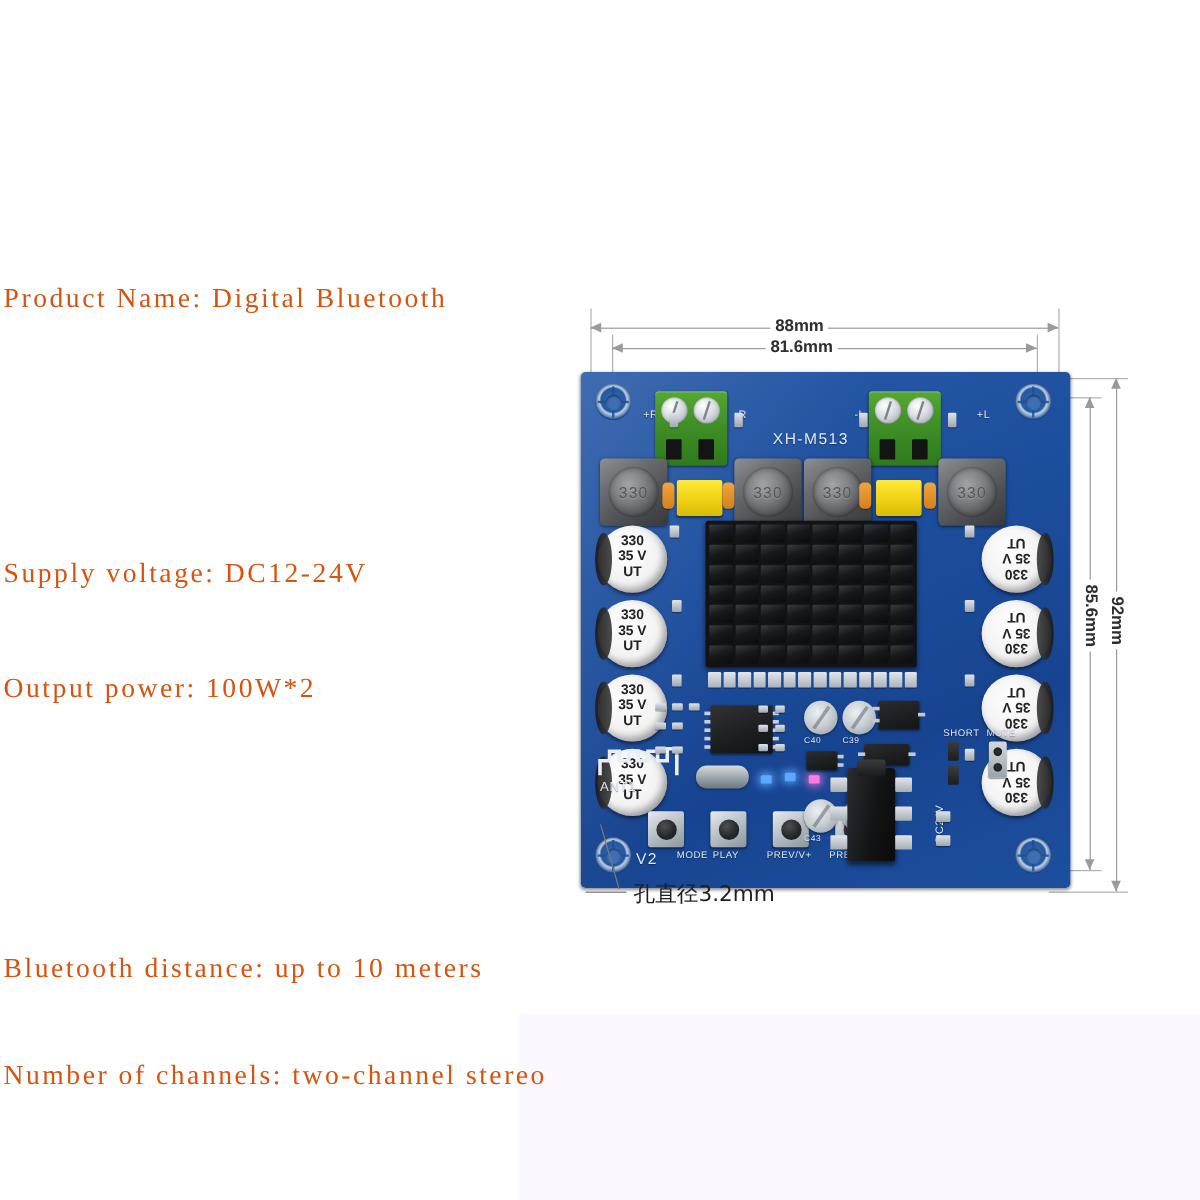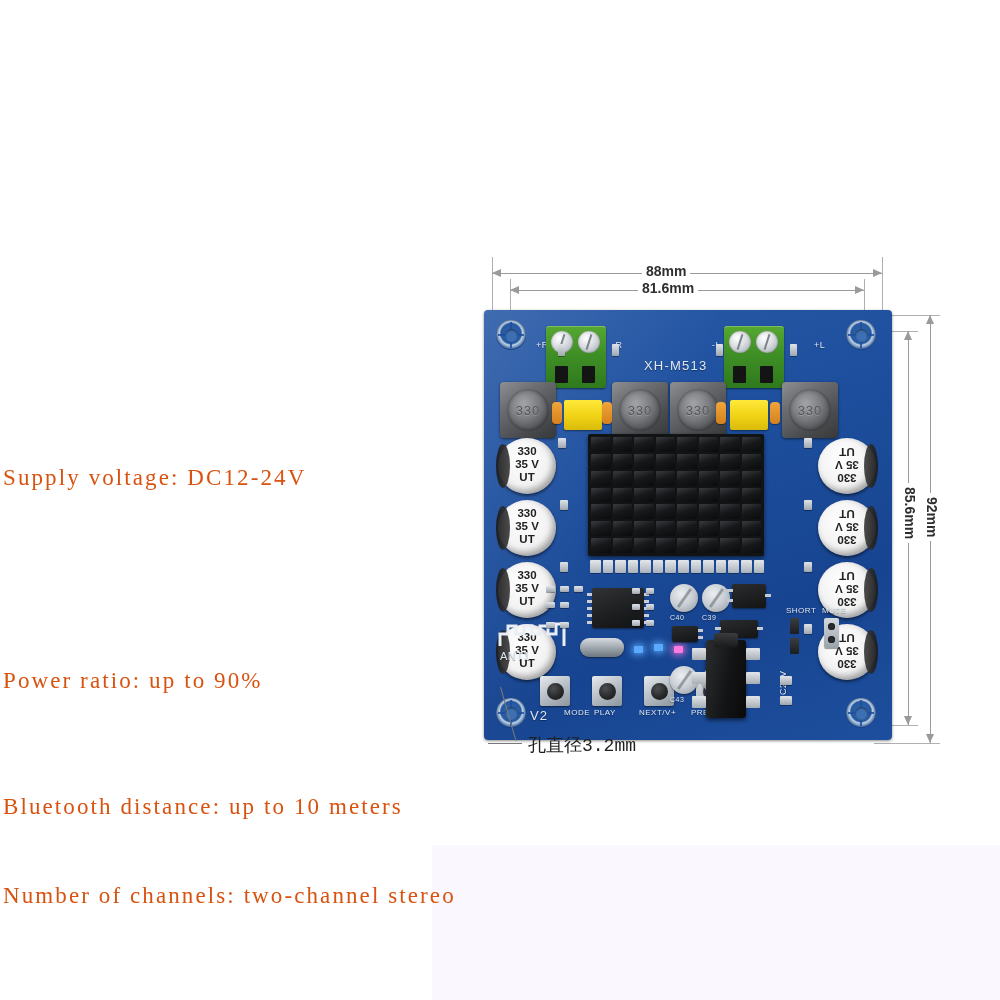--- a/index.html
+++ b/index.html
@@ -257,22 +257,23 @@
   }
 </style>
 </head>
 <body>
 
 <div id="stage">
 
   <div class="tint"></div>
 
 
+  <div class="spec" style="left:3px;top:237px;">Product Name: Digital Bluetooth</div>
   <div class="spec" style="left:3px;top:466px;">Supply voltage: DC12-24V</div>
-  <div class="spec" style="left:3px;top:669px;">Power ratio: up to 90%</div>
+  <div class="spec" style="left:3px;top:562px;">Output power: 100W*2</div>
   <div class="spec" style="left:3px;top:795px;">Bluetooth distance: up to 10 meters</div>
   <div class="spec" style="left:3px;top:884px;">Number of channels: two-channel stereo</div>
 
   <div class="board-wrap">
 
     <div class="dim-ext" style="left:22px;top:2px;height:68px;"></div>
     <div class="dim-ext" style="left:412px;top:2px;height:68px;"></div>
     <div class="dim-line dim-h" style="left:22px;top:18px;width:390px;"></div>
     <div class="arrow ar-l" style="left:22px;top:14px;"></div>
     <div class="arrow ar-r" style="left:403px;top:14px;"></div>
@@ -496,21 +497,21 @@
       <div class="led blue" style="left:170px;top:334px;"></div>
       <div class="led pink" style="left:190px;top:336px;"></div>
 
       <div class="btn" style="left:56px;top:366px;"></div>
       <div class="btn" style="left:108px;top:366px;"></div>
       <div class="btn" style="left:160px;top:366px;"></div>
       <div class="btn purple" style="left:212px;top:366px;"></div>
 
       <div class="silk" style="left:52px;top:398px;font-size:8px;padding-left:28px;">MODE</div>
       <div class="silk" style="left:110px;top:398px;font-size:8px;">PLAY</div>
-      <div class="silk" style="left:155px;top:398px;font-size:8px;">NEXT/V+</div>
+      <div class="silk" style="left:155px;top:398px;font-size:8px;">PREV/V+</div>
       <div class="silk" style="left:207px;top:398px;font-size:8px;">PREV/V-</div>
 
       <div class="scap" style="left:186px;top:274px;"></div>
       <div class="scap" style="left:218px;top:274px;"></div>
       <div class="silk" style="left:186px;top:304px;font-size:7px;">C40</div>
       <div class="silk" style="left:218px;top:304px;font-size:7px;">C39</div>
       <div class="scap" style="left:186px;top:356px;"></div>
       <div class="scap" style="left:218px;top:356px;"></div>
       <div class="silk" style="left:186px;top:386px;font-size:7px;">C43</div>
       <div class="silk" style="left:218px;top:386px;font-size:7px;">C44</div>
@@ -574,17 +575,17 @@
       <div class="smd" style="left:320px;top:190px;width:8px;height:10px;"></div>
       <div class="smd" style="left:320px;top:252px;width:8px;height:10px;"></div>
       <div class="smd" style="left:320px;top:314px;width:8px;height:10px;"></div>
       <div class="smd" style="left:296px;top:366px;width:12px;height:9px;"></div>
       <div class="smd" style="left:296px;top:386px;width:12px;height:9px;"></div>
 
     </div>
 
     <div class="leader" style="left:30px;top:432px;width:1px;height:56px;transform:rotate(-16deg);transform-origin:top;"></div>
     <div class="leader" style="left:18px;top:488px;width:34px;height:1px;"></div>
-    <div class="hole-txt" style="left:58px;top:478px;font-family:Liberation Mono, monospace;">孔直径3.2mm</div>
+    <div class="hole-txt" style="left:58px;top:478px;">孔直径3.2mm</div>
 
   </div>
 
 </div>
 
 </body></html>

